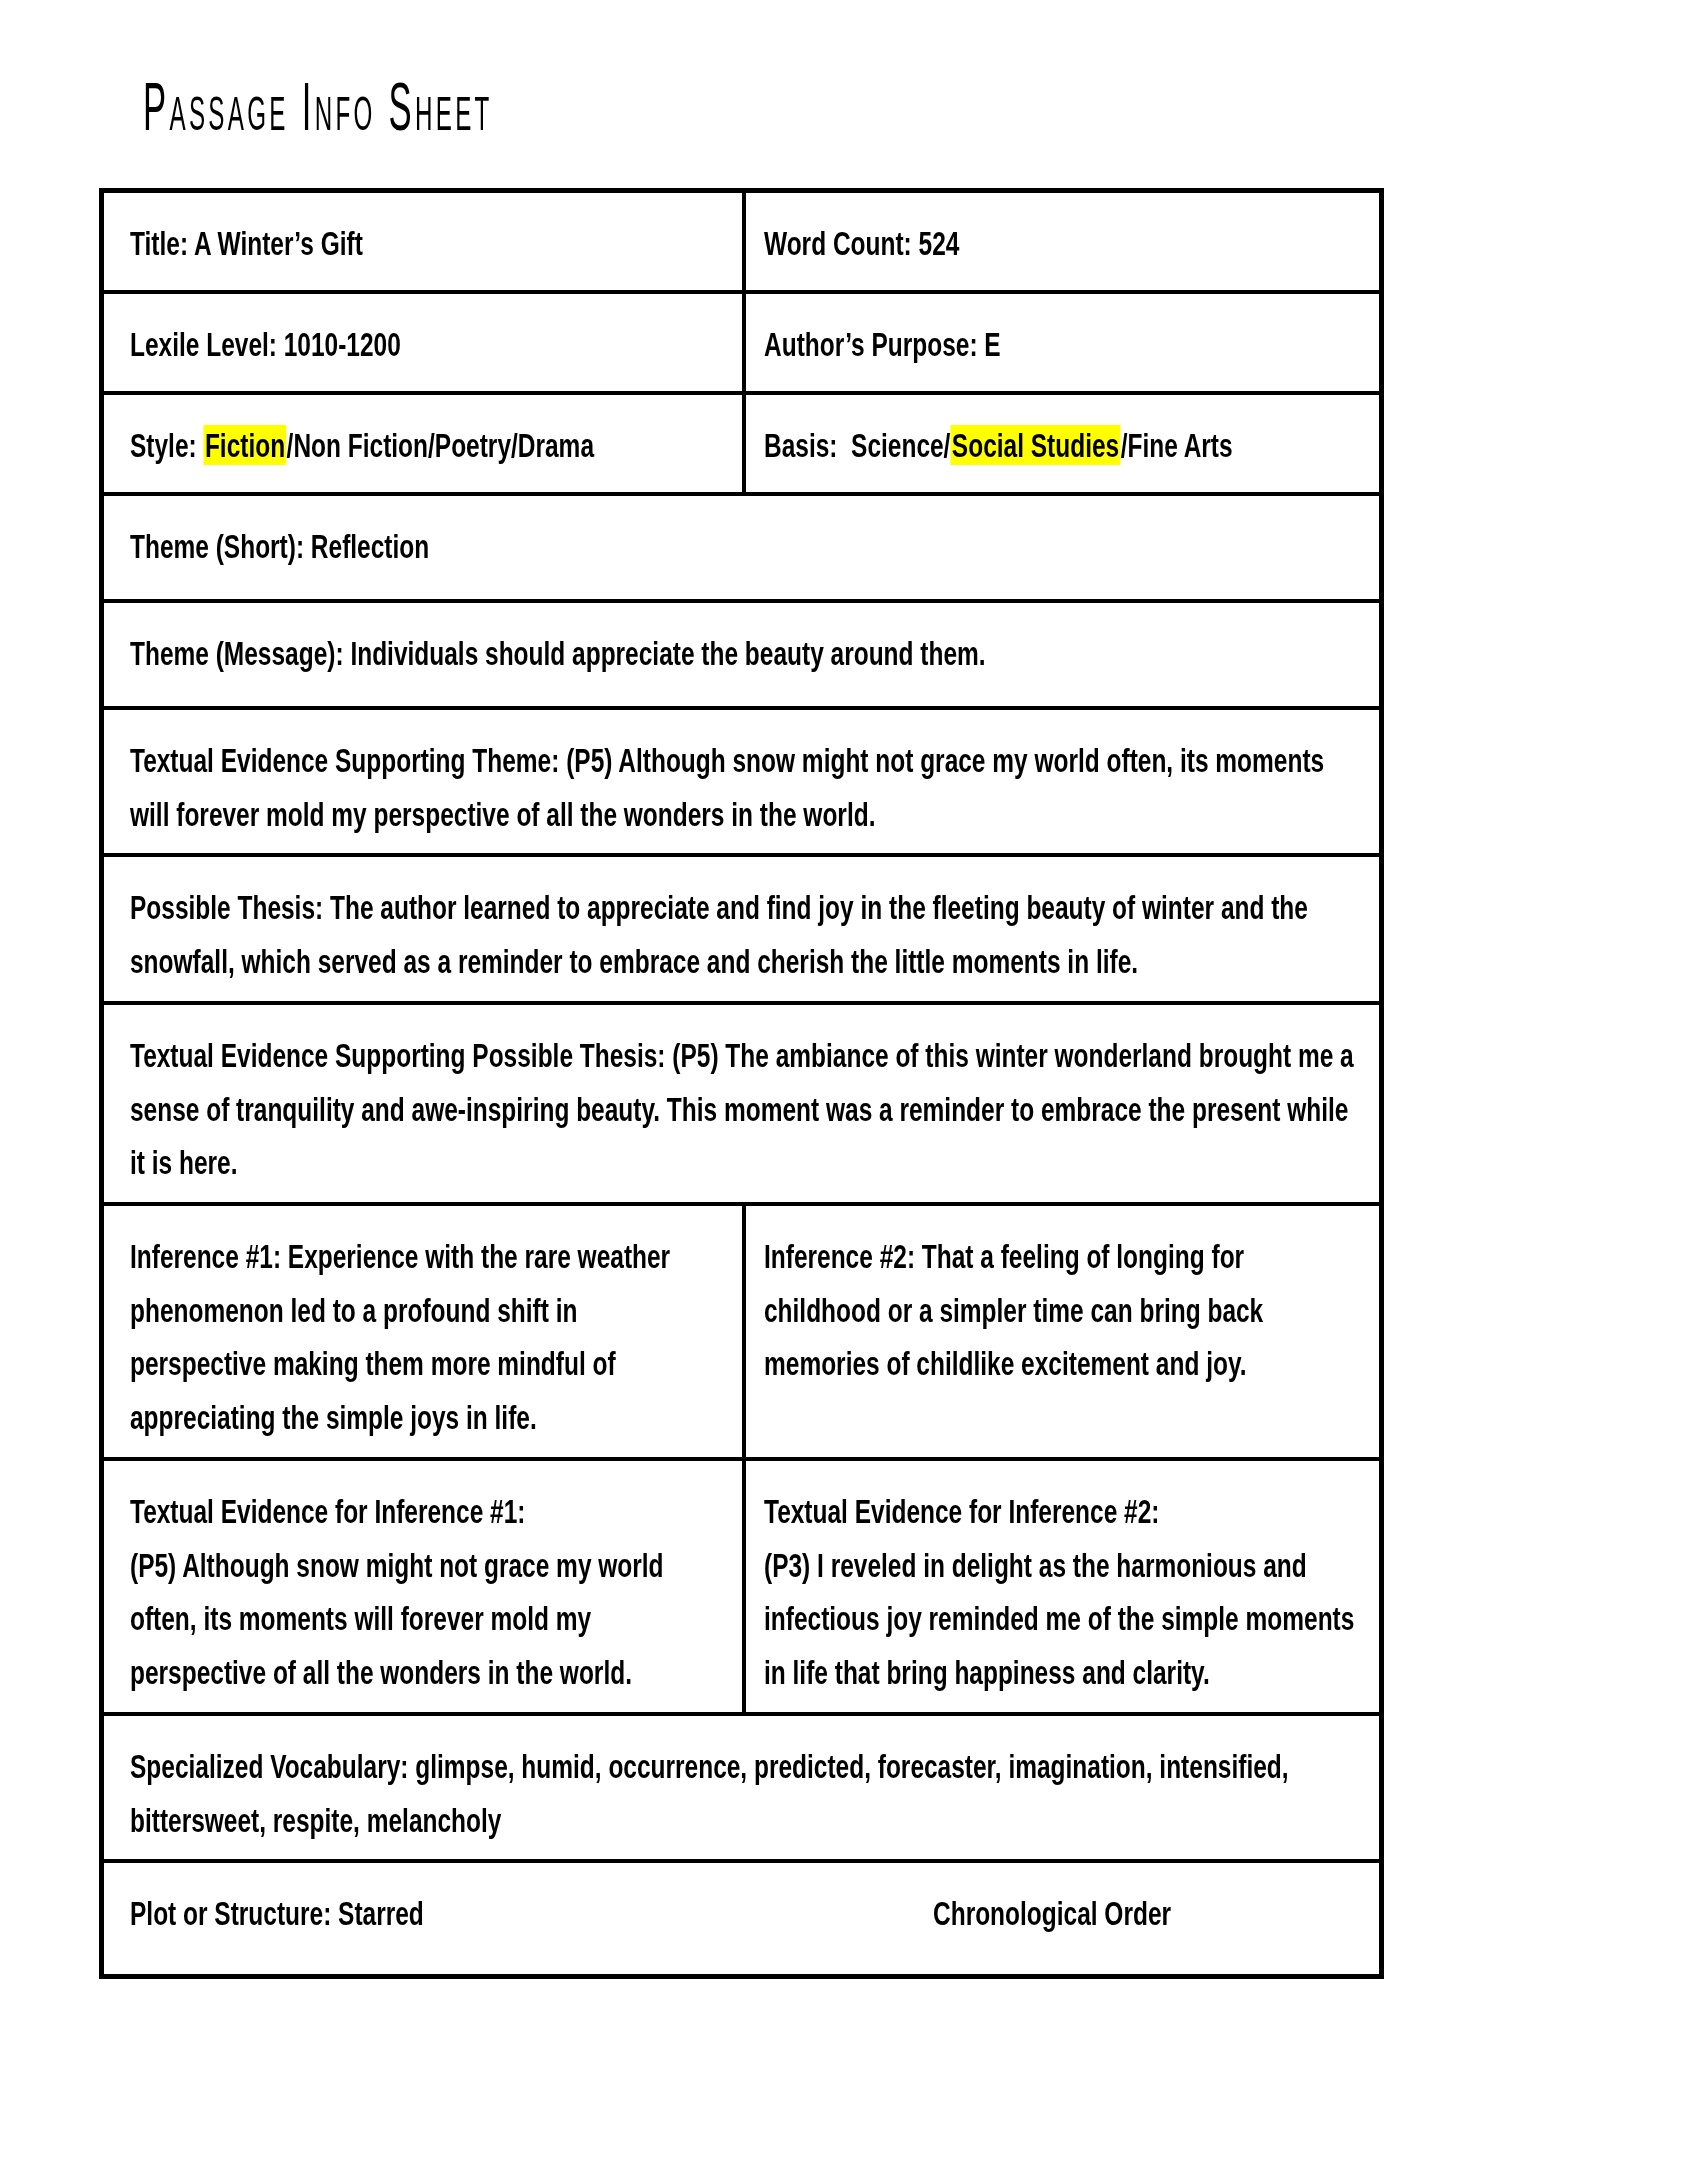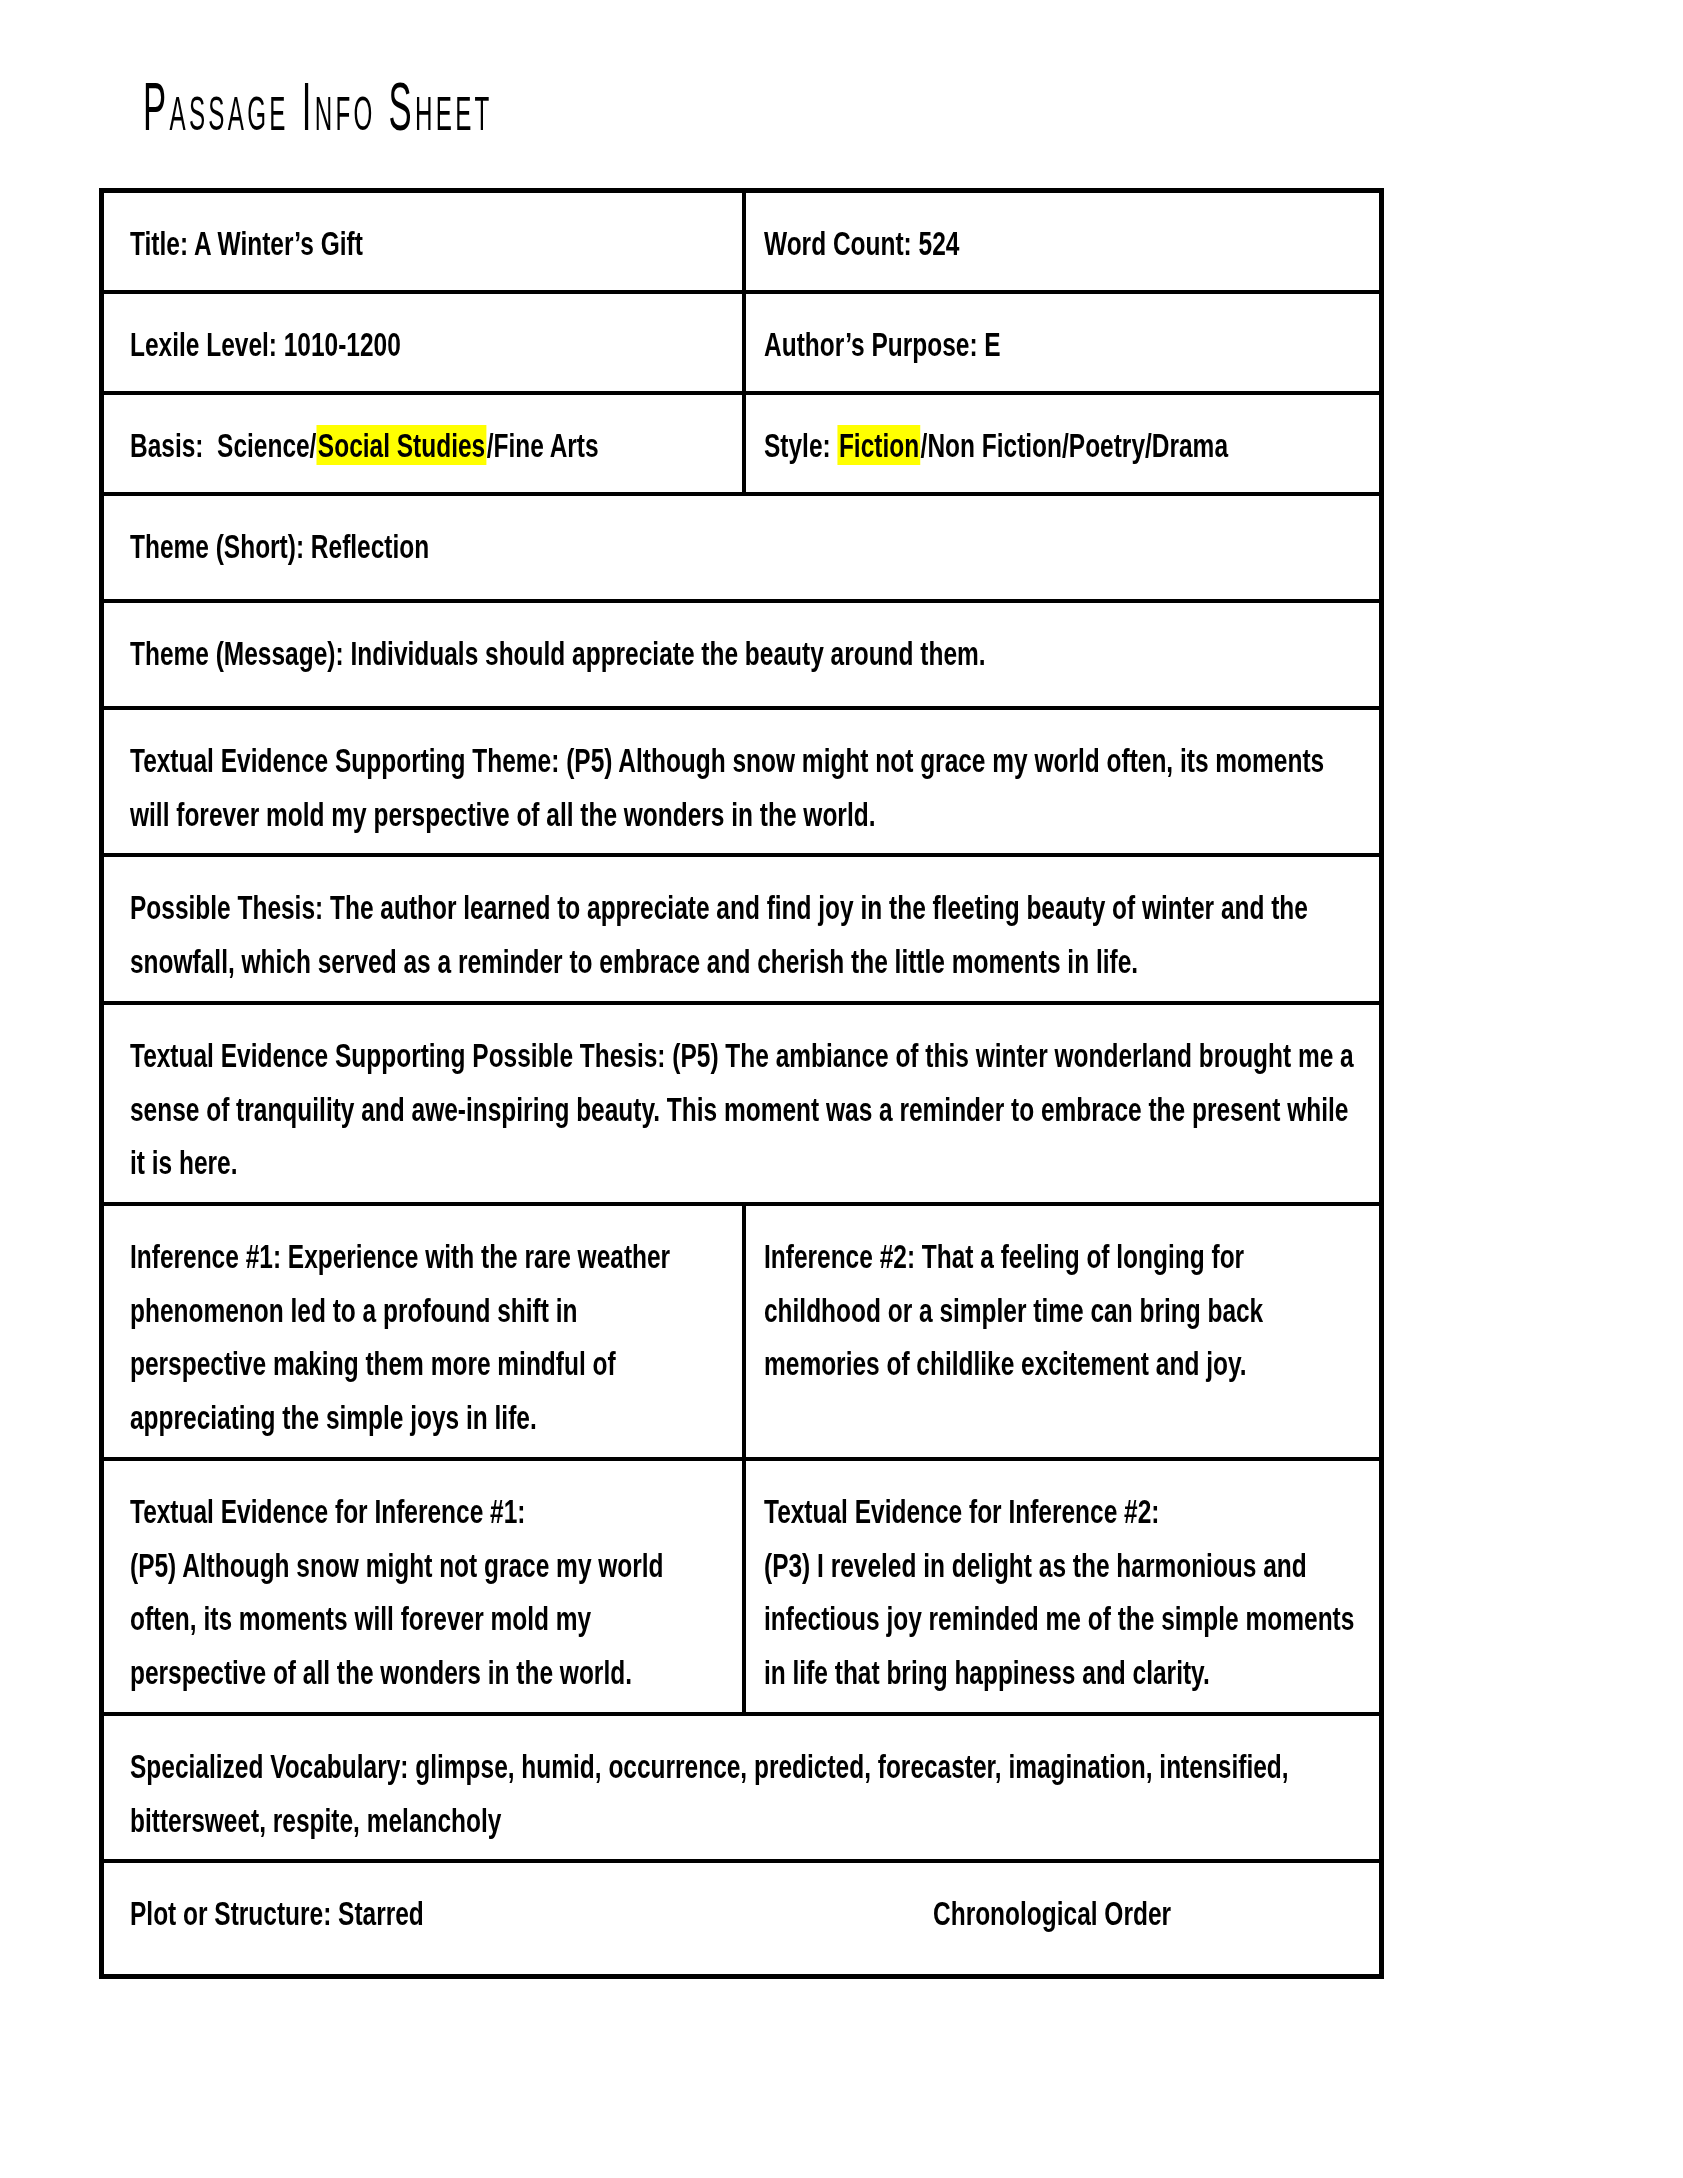--- a/index.html
+++ b/index.html
@@ -91,24 +91,24 @@
     <div class="cell h98">
       <span class="ct">Lexile Level: 1010-1200</span>
     </div>
     <div class="cell h98">
       <span class="ct">Author’s Purpose: E</span>
     </div>
   </div>
 
   <div class="row cols">
     <div class="cell h98">
-      <span class="ct nowrapct"><span>Basis:&nbsp; Science/</span><span class="hl">Social Studies</span><span>/Fine Arts</span></span>
+      <span class="ct nowrapct"><span>Style: </span><span class="hl">Fiction</span><span>/Non Fiction/Poetry/Drama</span></span>
     </div>
     <div class="cell h98">
-      <span class="ct nowrapct"><span>Style: </span><span class="hl">Fiction</span><span>/Non Fiction/Poetry/Drama</span></span>
+      <span class="ct nowrapct"><span>Basis:&nbsp; Science/</span><span class="hl">Social Studies</span><span>/Fine Arts</span></span>
     </div>
   </div>
 
   <div class="row">
     <div class="cell h104">
       <span class="ct">Theme (Short): Reflection</span>
     </div>
   </div>
 
   <div class="row">

